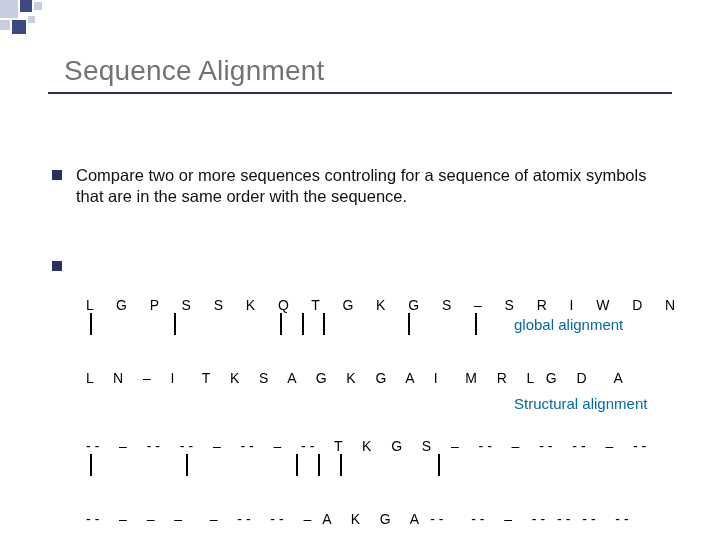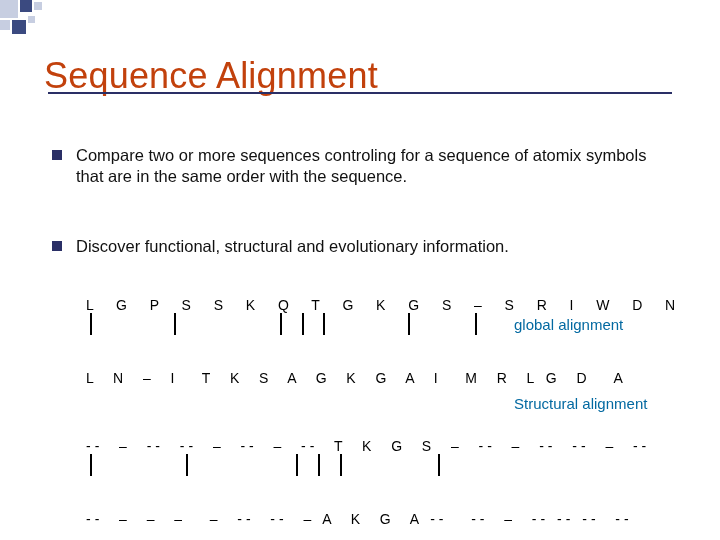--- a/index.html
+++ b/index.html
@@ -25,45 +25,46 @@
     width: 55px;
     height: 40px;
   }
   .deco .sq {
     position: absolute;
     background: #c7cee1;
   }
   .deco .sq.dk { background: #3b4a80; }
   .title {
     position: absolute;
-    left: 44px;
+    left: 64px;
     top: 55px;
-    font-size: 36px;
+    font-size: 28px;
     font-weight: normal;
     letter-spacing: 0.2px;
-    color: #c2410c;
+    color: #737373;
   }
   .title-underline {
     position: absolute;
     left: 48px;
     top: 92px;
     width: 624px;
     height: 2px;
     background: #2a2f66;
   }
   .bullets {
     position: absolute;
     left: 52px;
     top: 145px;
     width: 620px;
   }
   .bullet-row {
     display: flex;
     align-items: flex-start;
     margin-bottom: 48px;
+    margin-top: 20px;
   }
   .bullet-icon {
     width: 10px;
     height: 10px;
     background: #2a2f66;
     margin-top: 5px;
     margin-right: 14px;
     flex-shrink: 0;
   }
   .bullet-text {
@@ -124,21 +125,20 @@
   <div class="title">Sequence Alignment</div>
   <div class="title-underline"></div>
 
   <div class="bullets">
     <div class="bullet-row">
       <div class="bullet-icon"></div>
       <div class="bullet-text">Compare two or more sequences controling for a sequence of atomix symbols that are in the same order with the sequence.</div>
     </div>
     <div class="bullet-row">
       <div class="bullet-icon"></div>
-      <div class="bullet-text">Discover functional, structural and evolutionary information.</div>
     </div>
   </div>
 
   <div class="align-block">
 
     <div class="seq-row">L  G  P  S  S  K  Q  T  G  K  G  S  –  S  R  I  W  D  N</div>
     <div class="bar-row">
       <div class="bar" style="left:4px"></div>
       <div class="bar" style="left:88px"></div>
       <div class="bar" style="left:194px"></div>

